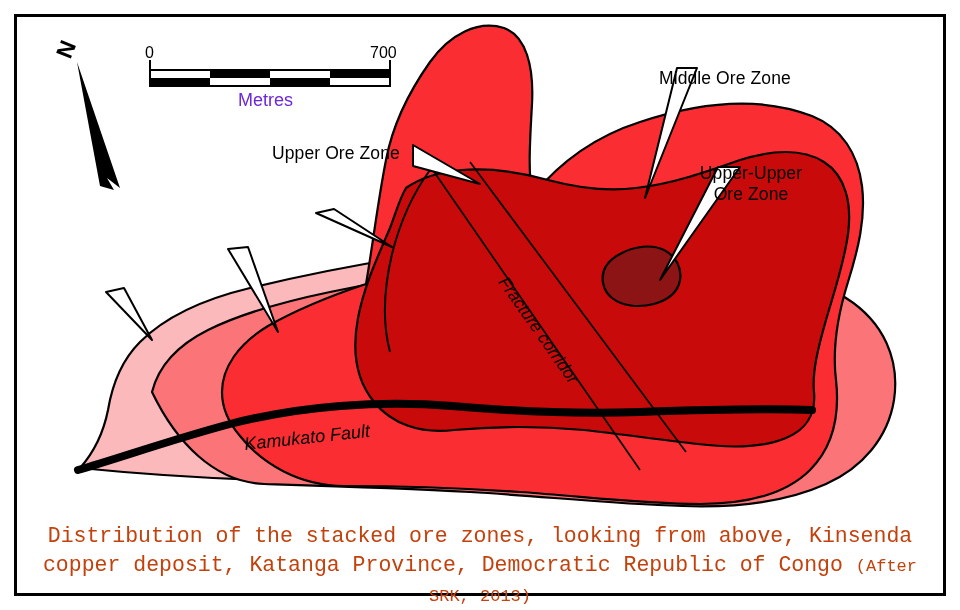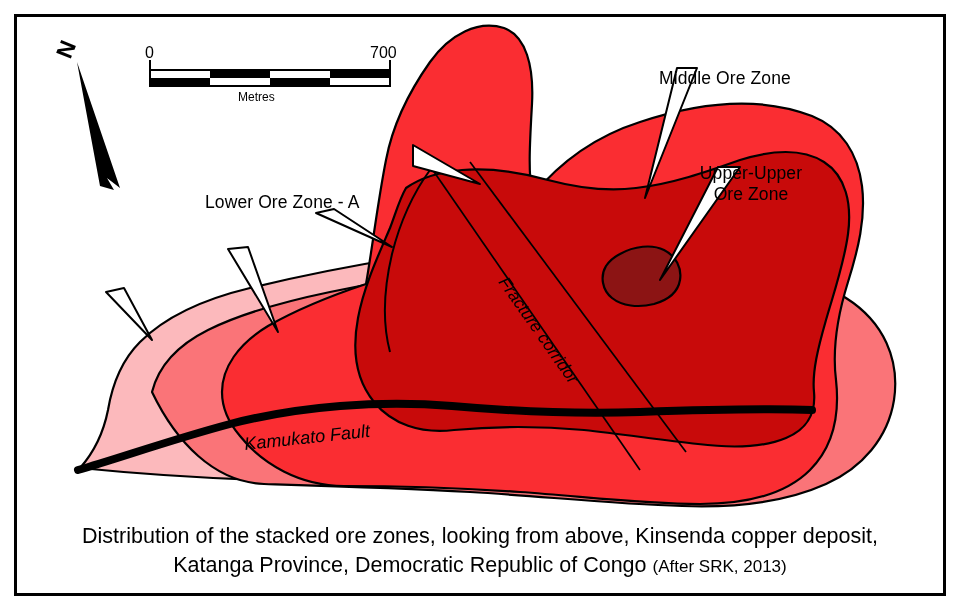--- a/index.html
+++ b/index.html
@@ -6,24 +6,24 @@
   body{width:960px;height:610px;overflow:hidden;
        font-family:"Liberation Sans",sans-serif;}
   #figure{position:relative;width:960px;height:610px;background:#ffffff;}
   #frame{position:absolute;left:14px;top:14px;width:932px;height:582px;
          border:3px solid #000;box-sizing:border-box;background:#fff;}
   #mapsvg{position:absolute;left:0;top:0;width:960px;height:610px;}
   .lbl{position:absolute;color:#000;font-size:17.5px;line-height:20px;
        white-space:pre;letter-spacing:0.1px;}
   .lbl.ctr{text-align:center;}
   #caption{position:absolute;left:40px;top:522px;width:880px;
-           text-align:center;font-size:21.5px;line-height:29px;color:#000000;}
+           text-align:center;font-size:21.5px;line-height:29px;color:#c2410c;font-family:Liberation Mono, monospace;}
   #caption .src{font-size:17px;}
   .scalenum{position:absolute;font-size:16px;color:#000;}
-  #metres{position:absolute;font-size:12px;color:#000000;}
+  #metres{position:absolute;font-size:18px;color:#6d28d9;}
   #northN{position:absolute;left:58px;top:36px;font-size:23px;font-weight:bold;
           color:#000;transform:rotate(-68deg);transform-origin:50% 50%;}
 </style>
 </head>
 <body>
 
 <div id="figure">
 
   <div id="frame"></div>
 
@@ -102,22 +102,22 @@
 
   <div class="scalenum" style="left:145px;top:44px;">0</div>
   <div class="scalenum" style="left:370px;top:44px;">700</div>
   <div id="metres" style="left:238px;top:90px;">Metres</div>
 
   <div class="lbl" style="left:659px;top:40px;margin-top:28px;">Middle Ore Zone</div>
 
   <div class="lbl ctr" style="left:690px;top:115px;width:122px;margin-top:48px;">Upper-Upper</div>
   <div class="lbl ctr" style="left:690px;top:136px;width:122px;margin-top:48px;">Ore Zone</div>
 
+  <div class="lbl" style="left:272px;top:143px;">Upper Ore Zone</div>
 
-  <div class="lbl" style="left:205px;top:192px;">Lower Ore Zone - A</div>
 
 
 
   <div id="caption">
     <span>Distribution of the stacked ore zones, looking from above, Kinsenda copper deposit, Katanga Province, Democratic Republic of Congo</span>
     <span class="src">(After SRK, 2013)</span>
   </div>
 
 </div>
 

